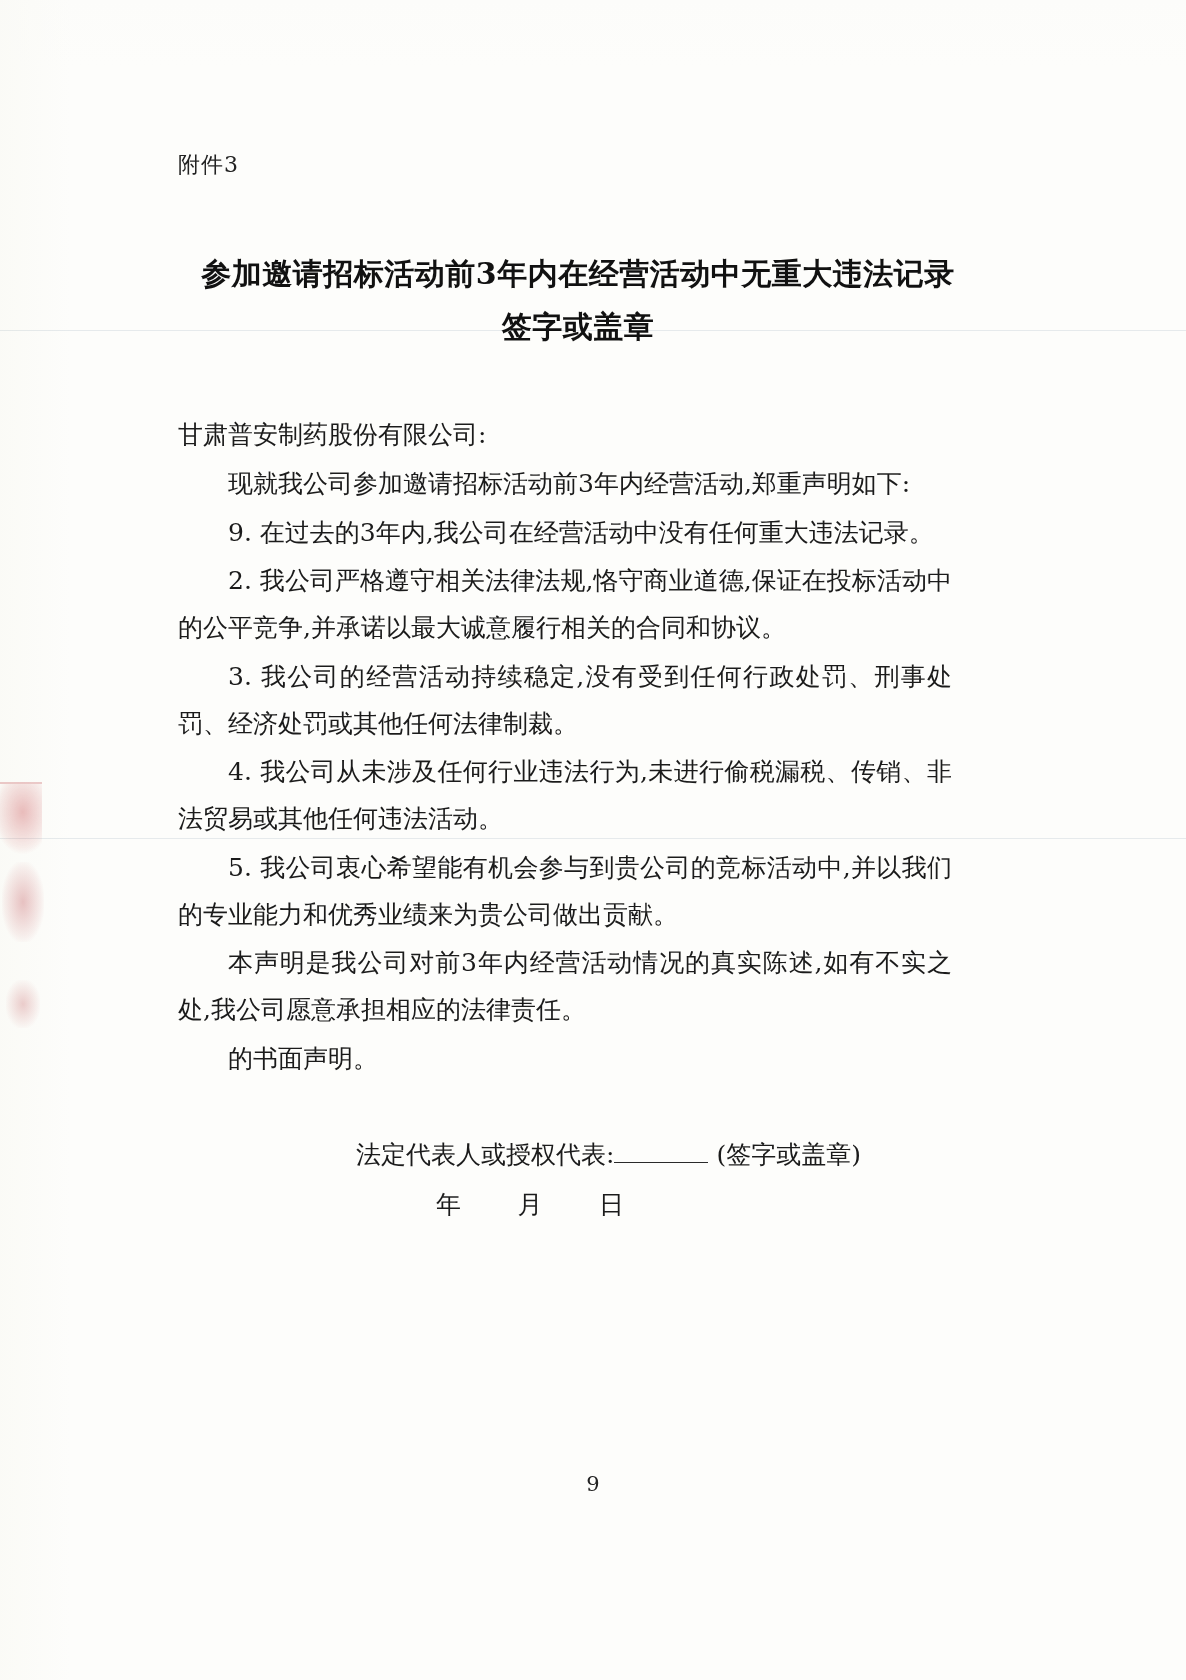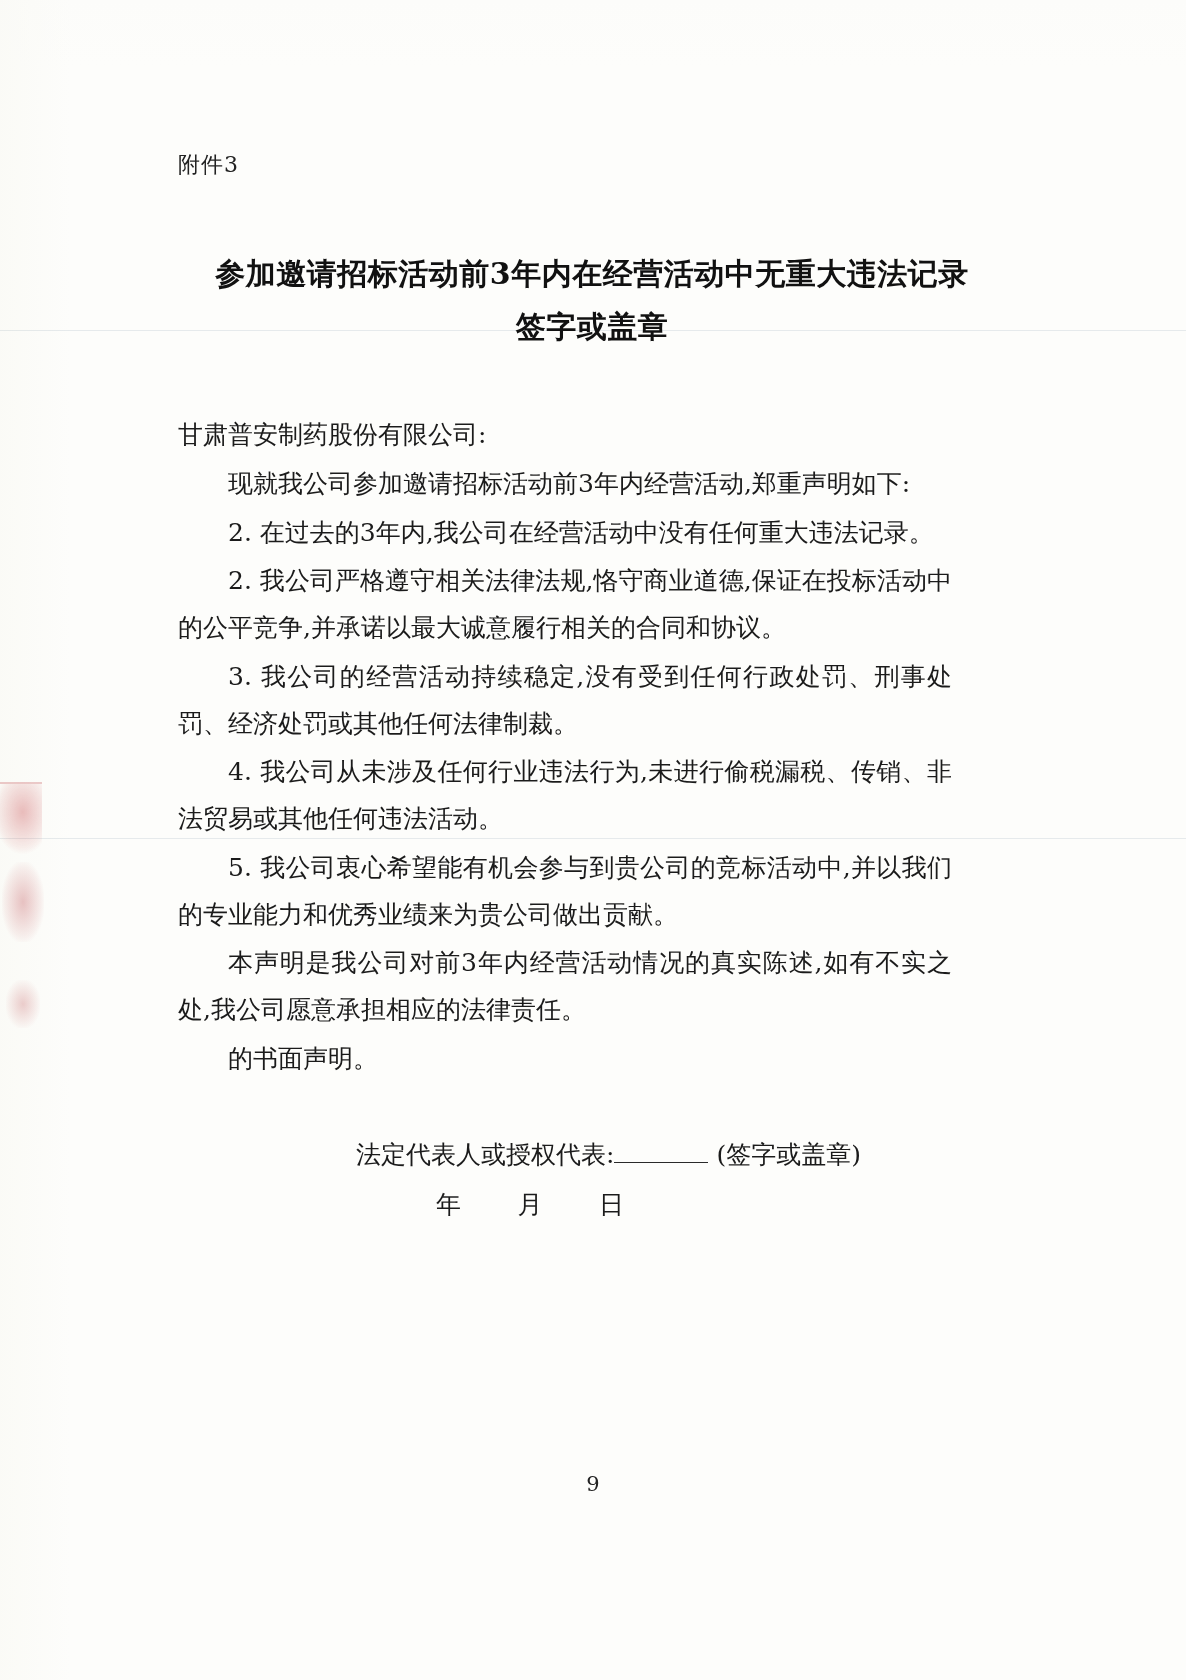--- a/index.html
+++ b/index.html
@@ -49,21 +49,21 @@
     left: 178px;
     top: 150px;
     font-size: 22px;
     letter-spacing: 1px;
     color: #222;
     font-family: "DejaVu Serif", "Liberation Serif", serif;
   }
 
   .title {
     position: absolute;
-    left: 192px;
+    left: 178px;
     top: 248px;
     width: 800px;
     text-align: center;
     font-weight: bold;
     font-size: 30px;
     line-height: 1.75;
     letter-spacing: 0.5px;
     color: #111;
     font-family: "DejaVu Serif", "Liberation Serif", serif;
   }
@@ -161,21 +161,21 @@
   <div class="attach-label">附件3</div>
 
   <div class="title">
     <span class="line1">参加邀请招标活动前3年内在经营活动中无重大违法记录</span>
     <span class="line2">签字或盖章</span>
   </div>
 
   <div class="body-block">
     <p class="para">甘肃普安制药股份有限公司:</p>
     <p class="para indent">现就我公司参加邀请招标活动前3年内经营活动,郑重声明如下:</p>
-    <p class="para indent">2. 在过去的3年内,我公司在经营活动中没有任何重大违法记录。</p>
+    <p class="para indent">9. 在过去的3年内,我公司在经营活动中没有任何重大违法记录。</p>
     <p class="para indent">2. 我公司严格遵守相关法律法规,恪守商业道德,保证在投标活动中的公平竞争,并承诺以最大诚意履行相关的合同和协议。</p>
     <p class="para indent">3. 我公司的经营活动持续稳定,没有受到任何行政处罚、刑事处罚、经济处罚或其他任何法律制裁。</p>
     <p class="para indent">4. 我公司从未涉及任何行业违法行为,未进行偷税漏税、传销、非法贸易或其他任何违法活动。</p>
     <p class="para indent">5. 我公司衷心希望能有机会参与到贵公司的竞标活动中,并以我们的专业能力和优秀业绩来为贵公司做出贡献。</p>
     <p class="para indent">本声明是我公司对前3年内经营活动情况的真实陈述,如有不实之处,我公司愿意承担相应的法律责任。</p>
     <p class="para indent">的书面声明。</p>
   </div>
 
   <div class="sign-block">
     <div class="sign-row r2">

